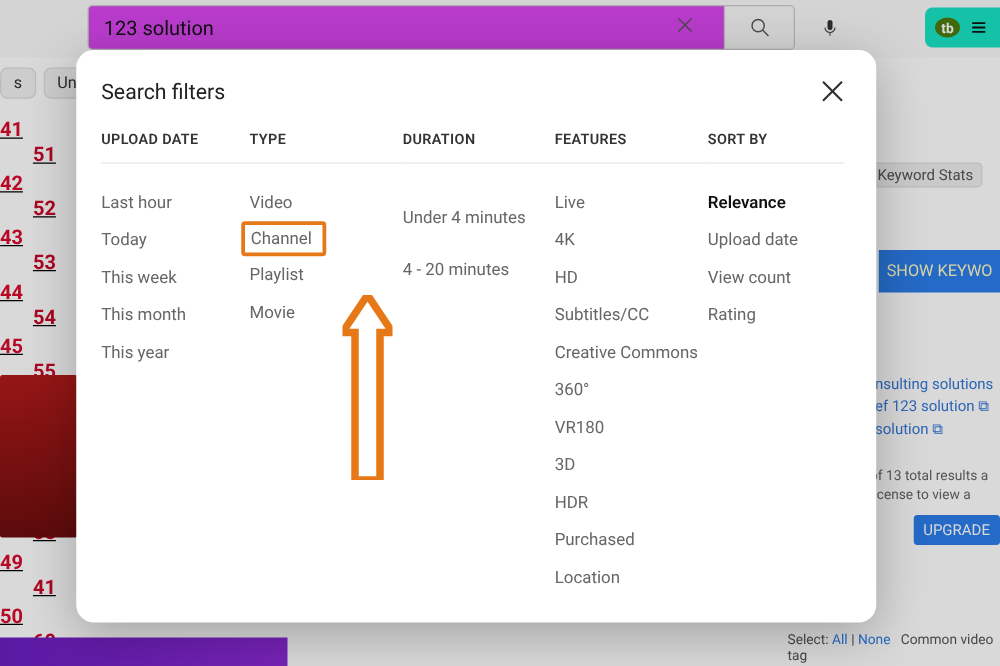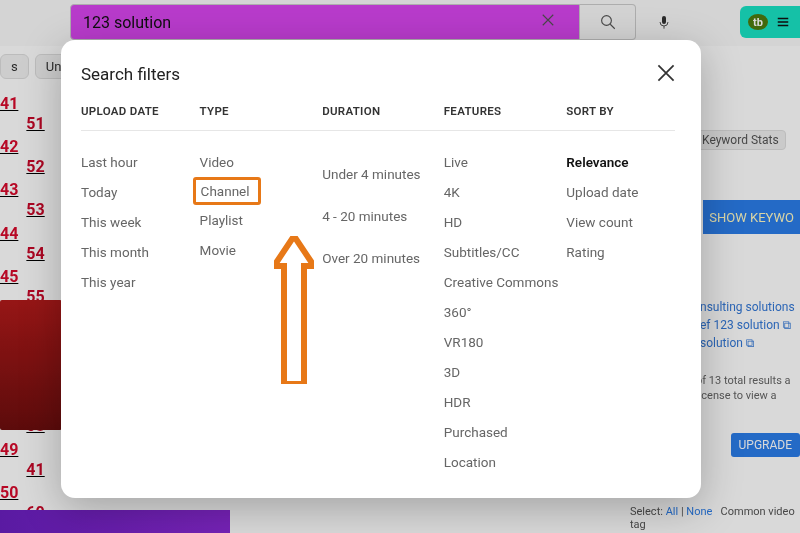--- a/index.html
+++ b/index.html
@@ -24,21 +24,21 @@
   .bg .nc { display:flex; gap:8px;text-decoration:underline;}
   .bg .c1 { color:#d80a2c;}
   .bg .c2 { color:#c80828;margin-top:20px;}
   .bg .thumb { position:absolute; left:0; top:300px; width:62px; height:130px; background:linear-gradient(#b11a1a,#6d0e0e); border-radius:2px;}
   .bg .purple { position:absolute; left:0; top:510px; width:230px; height:23px; background:linear-gradient(90deg,#6a1fbf,#8b29d6);}
   .bg .right { position:absolute; right:0; top:130px; width:105px; font-size:12px; color:#555;}
   .bg .pill { display:inline-block; background:#eee; border:1px solid #ddd; border-radius:4px; padding:2px 6px; margin-bottom:6px;text-align:right;}
   .bg .showkw { position:absolute; right:0; top:200px; height:34px; background:#2b7de9; color:#fef9c3; display:flex; align-items:center; padding:0 6px; font-size:13px;}
   .bg .rlinks { position:absolute; right:0; top:298px; width:100px; font-size:12px; color:#3478d6; line-height:1.5;}
   .bg .meta { position:absolute; right:0; top:374px; width:104px; font-size:11px; color:#666; line-height:1.35;}
-  .bg .upgrade { position:absolute; right:0; top:433px; background:#2b7de9; color:#fff; font-size:12px; padding:5px 8px; border-radius:3px;text-align:right;}
+  .bg .upgrade { position:absolute; right:0; top:412px; background:#2b7de9; color:#fff; font-size:12px; padding:5px 8px; border-radius:3px;text-align:right;}
   .bg .sel { position:absolute; right:0; top:505px; width:170px; font-size:11px; color:#555;}
   .bg .sel a { color:#2b7de9;}
   .overlay { position:absolute; inset:0; background:rgba(0,0,0,0.15);}
   .modal {
     position:absolute; left:61px; top:40px;
     width:640px; height:458px;
     background:#fff; border-radius:14px;
     box-shadow:0 10px 40px rgba(0,0,0,0.25);
     padding:24px 26px 20px 20px;
   }
@@ -179,21 +179,20 @@
       <div class="hdr">TYPE</div>
       <div class="opt">Video</div>
       <div><span class="highlight opt" style="margin:0 0 0 -7px;padding:3px 8px 3px 5px">Channel</span></div>
       <div class="opt">Playlist</div>
       <div class="opt">Movie</div>
     </div>
     <div class="col c-dur">
       <div class="hdr">DURATION</div>
       <div class="opt">Under 4 minutes</div>
       <div class="opt">4 - 20 minutes</div>
-      <div class="opt">Over 20 minutes</div>
     </div>
     <div class="col c-feat">
       <div class="hdr">FEATURES</div>
       <div class="opt">Live</div>
       <div class="opt">4K</div>
       <div class="opt">HD</div>
       <div class="opt">Subtitles/CC</div>
       <div class="opt">Creative Commons</div>
       <div class="opt">360°</div>
       <div class="opt">VR180</div>

